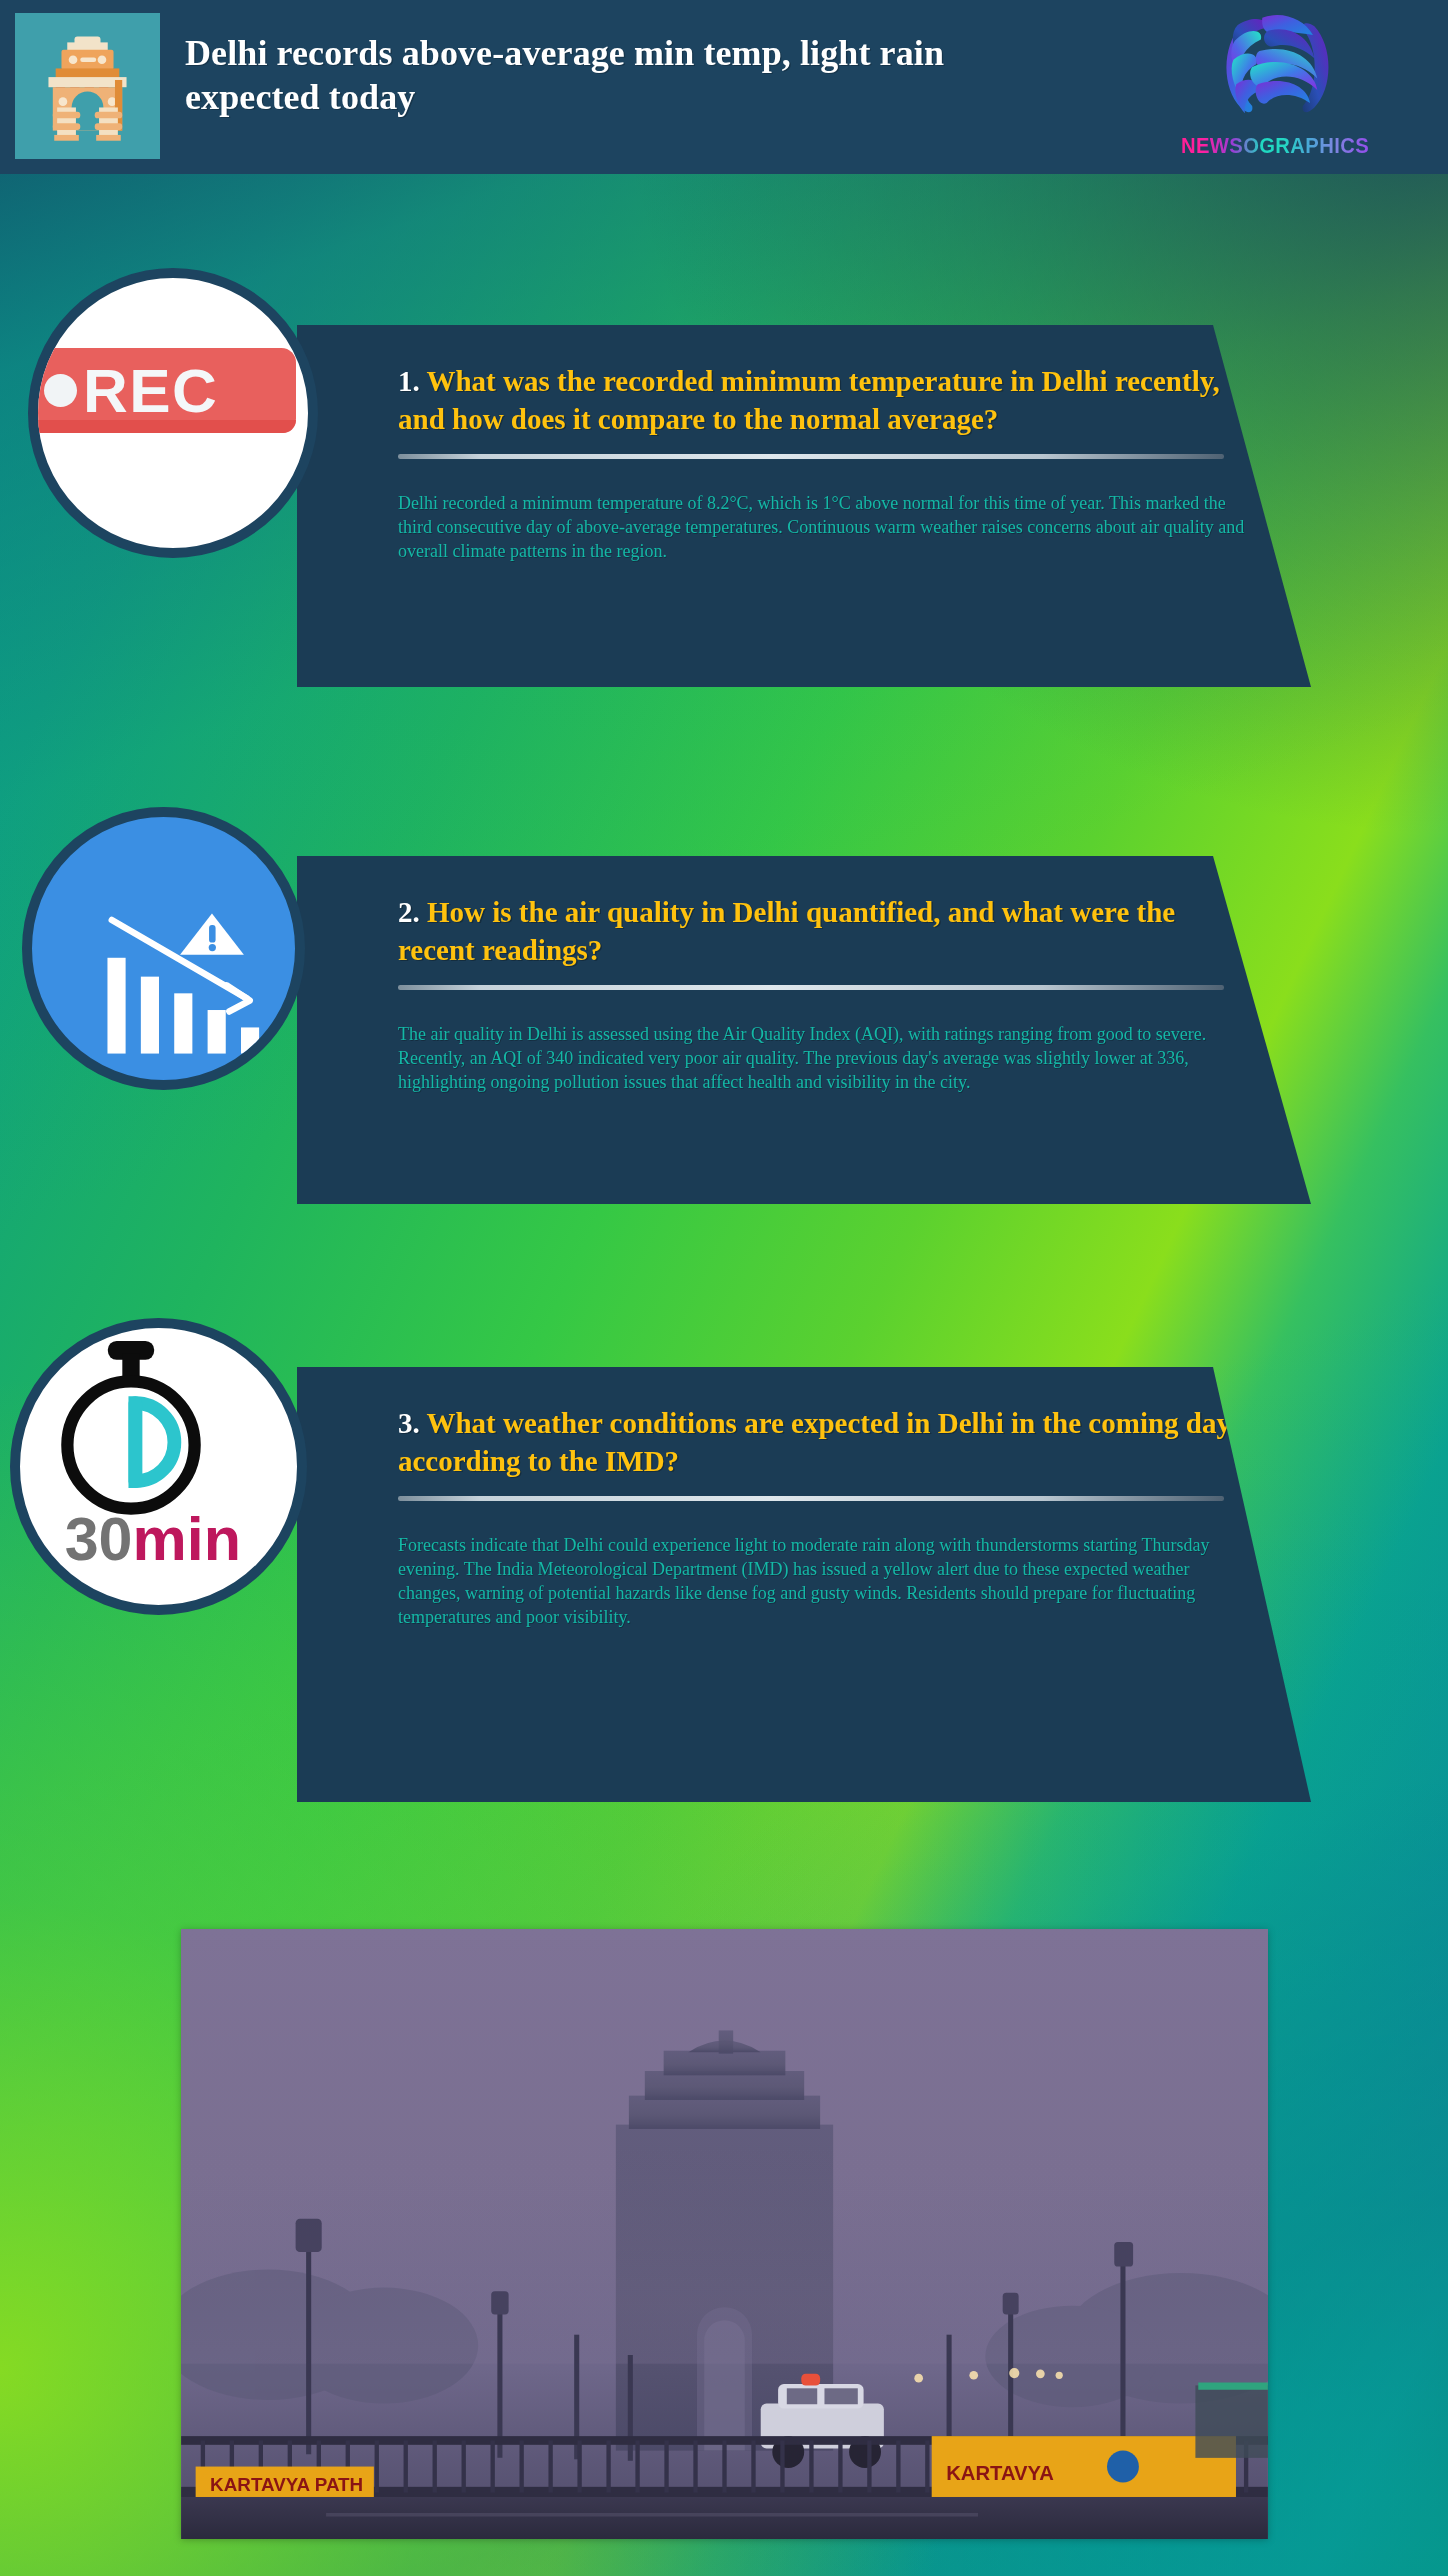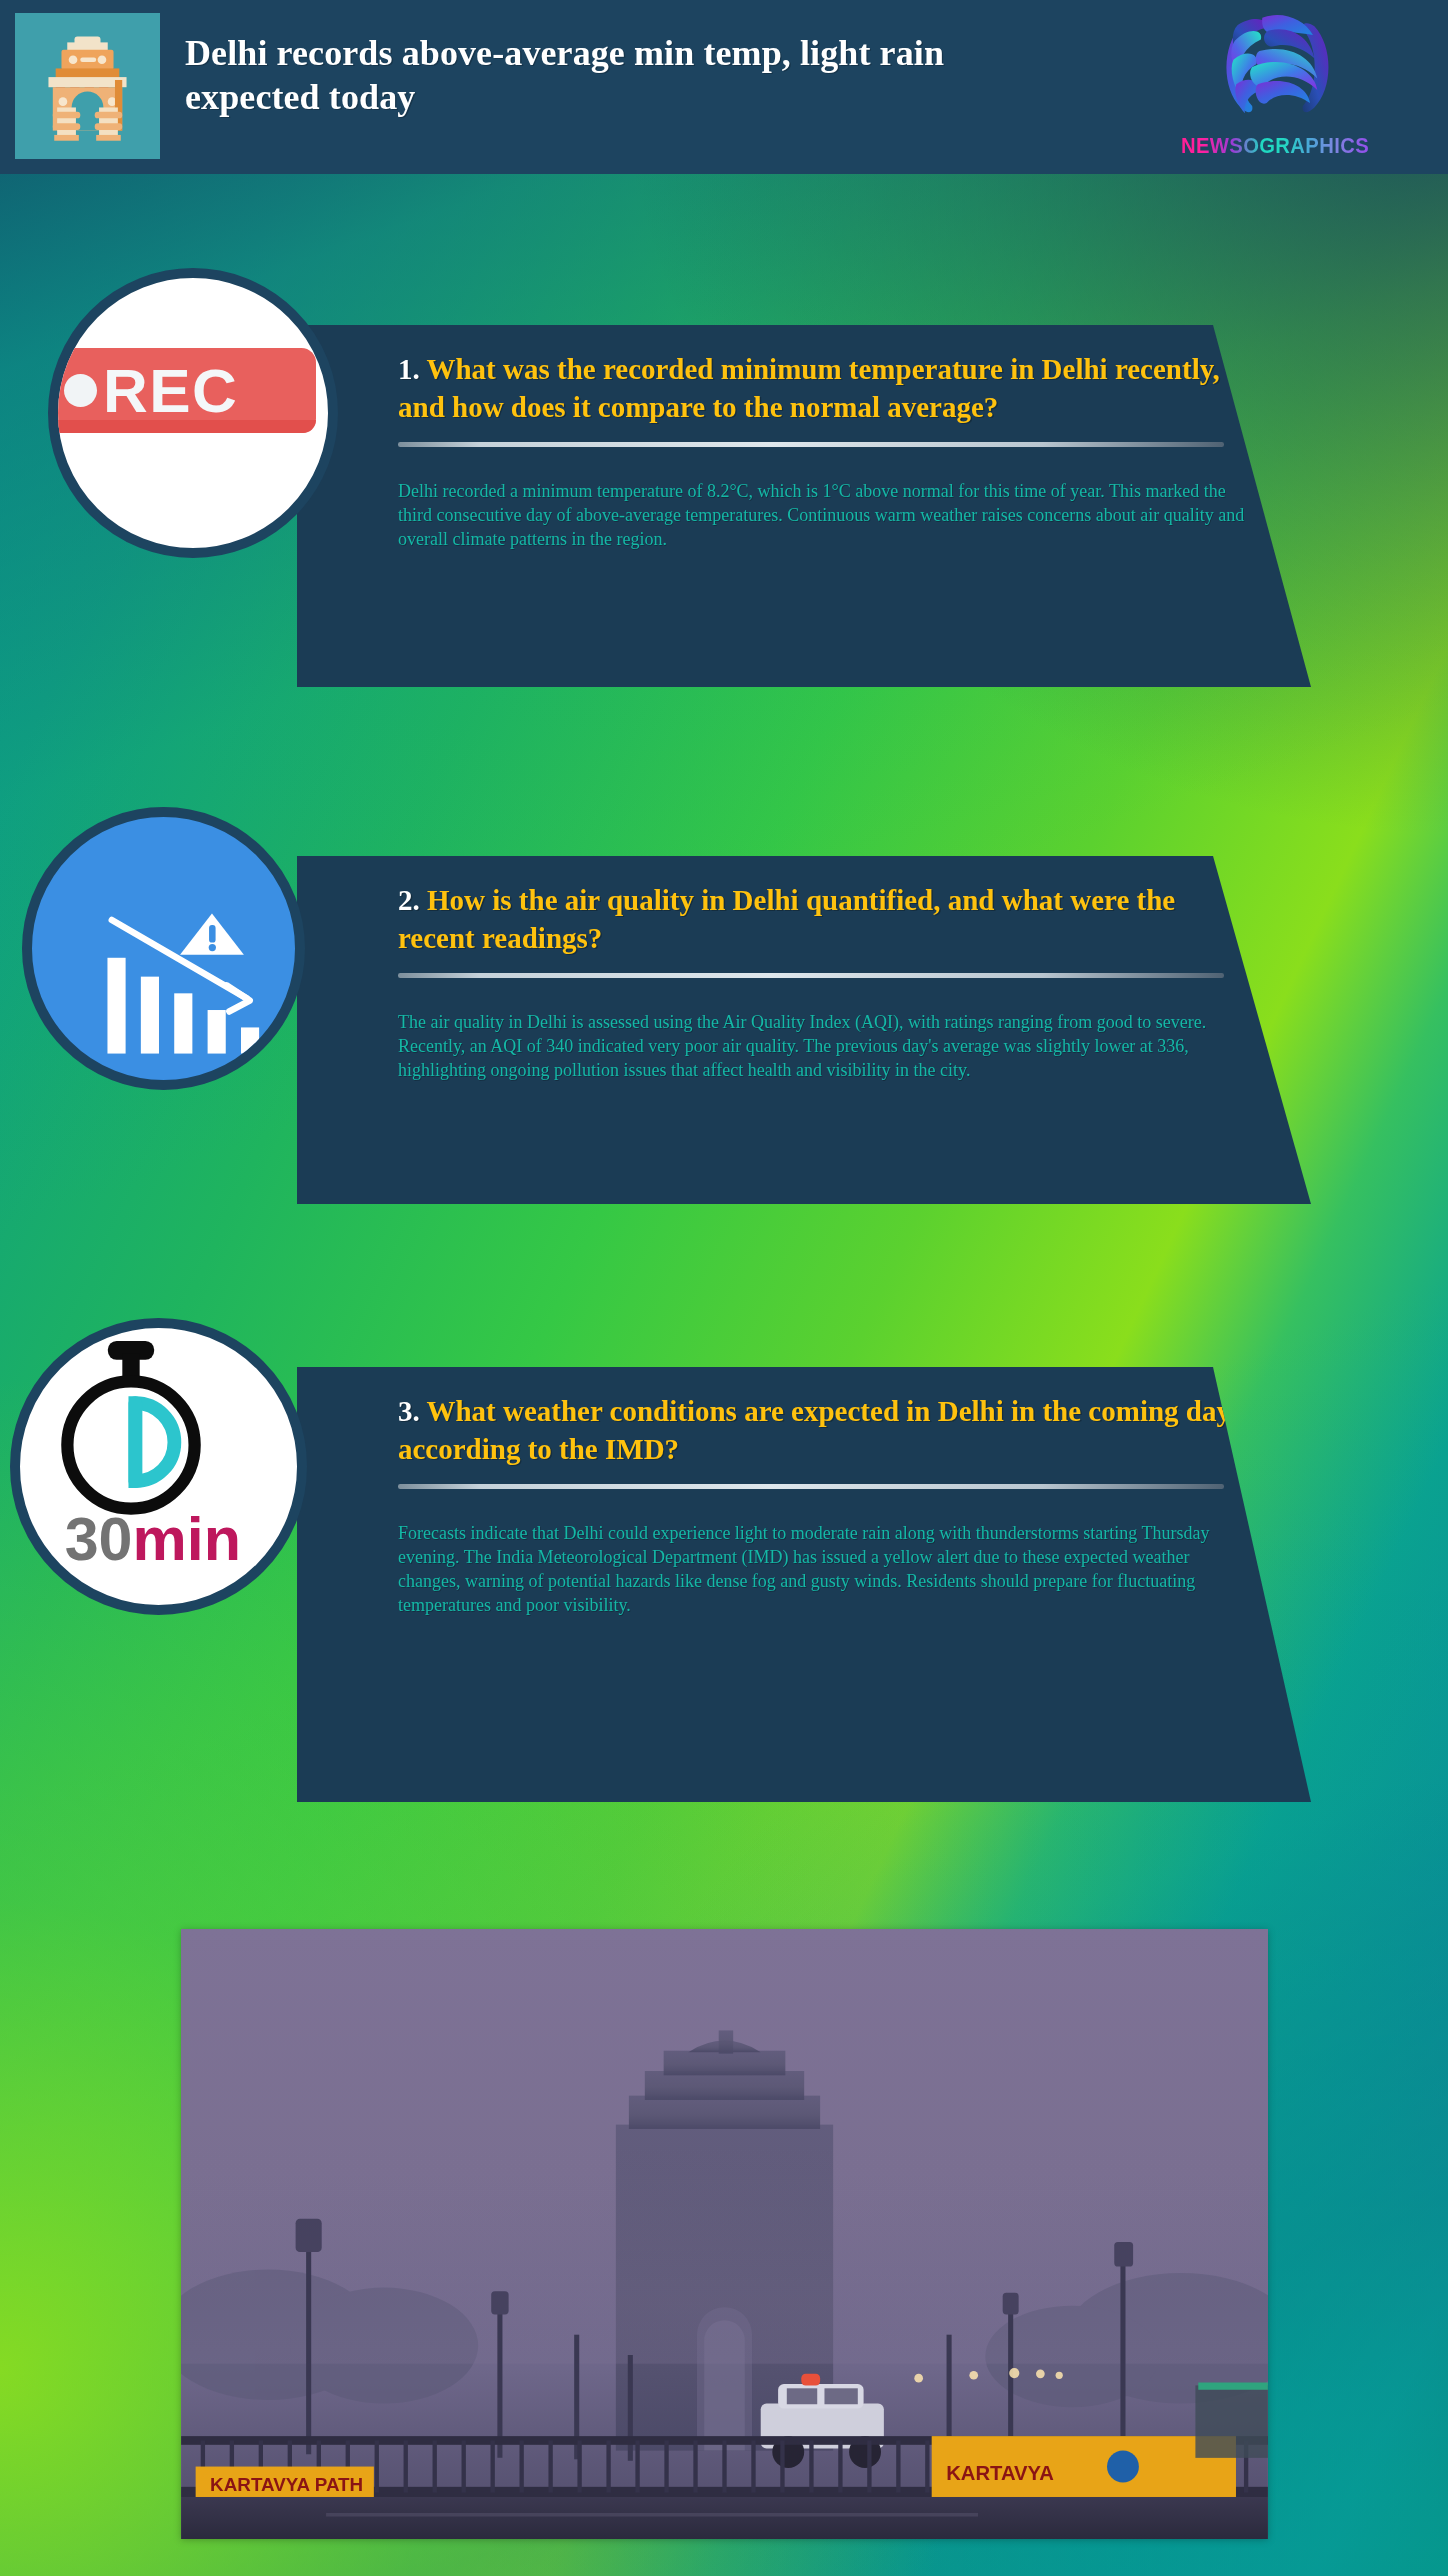--- a/index.html
+++ b/index.html
@@ -108,21 +108,21 @@
 
   .card {
     position:absolute;
     background:#1b3c55;
     box-shadow:0 4.3px 13px rgba(0,0,0,0.18);
   }
   .card.c1 { clip-path: polygon(0 0, 916px 0, 1014px 100%, 0 100%); }
   .card.c2 { clip-path: polygon(0 0, 916px 0, 1014px 100%, 0 100%); }
   .card.c3 { clip-path: polygon(0 0, 916px 0, 1014px 100%, 0 100%); }
 
-  .card-inner { position:absolute; left:101px; top:26px; width:851px; }
+  .card-inner { position:absolute; left:101px; top:38px; width:851px; }
 
   .q-title {
     font-family:"Liberation Serif", serif;
     font-weight:bold;
     font-size:29px;
     line-height:1.30;
     color:#ffc20e;
     text-shadow:1.4px 1.4px 0 rgba(0,0,0,0.25);
   }
   .q-title .qnum { color:#ffffff; }
@@ -309,21 +309,21 @@
       <div class="card-inner">
         <div class="q-title">
           <span class="qnum">1.</span>
           <span>What was the recorded minimum temperature in Delhi recently, and how does it compare to the normal average?</span>
         </div>
         <div class="divider"></div>
         <div class="q-body">Delhi recorded a minimum temperature of 8.2°C, which is 1°C above normal for this time of year. This marked the third consecutive day of above-average temperatures. Continuous warm weather raises concerns about air quality and overall climate patterns in the region.</div>
       </div>
     </div>
 
-    <div class="icon-circle white" style="left:48px; top:0px; width:290px; height:290px;">
+    <div class="icon-circle white" style="left:28px; top:0px; width:290px; height:290px;">
       <div id="rec-badge">
         <div id="rec-dot"></div>
         <div id="rec-text">REC</div>
         <div class="shade"></div>
       </div>
     </div>
   </div>
 
   <div class="card-wrap" style="left:0; top:797px; width:1449px; height:464px;padding-left:48px;">
 

